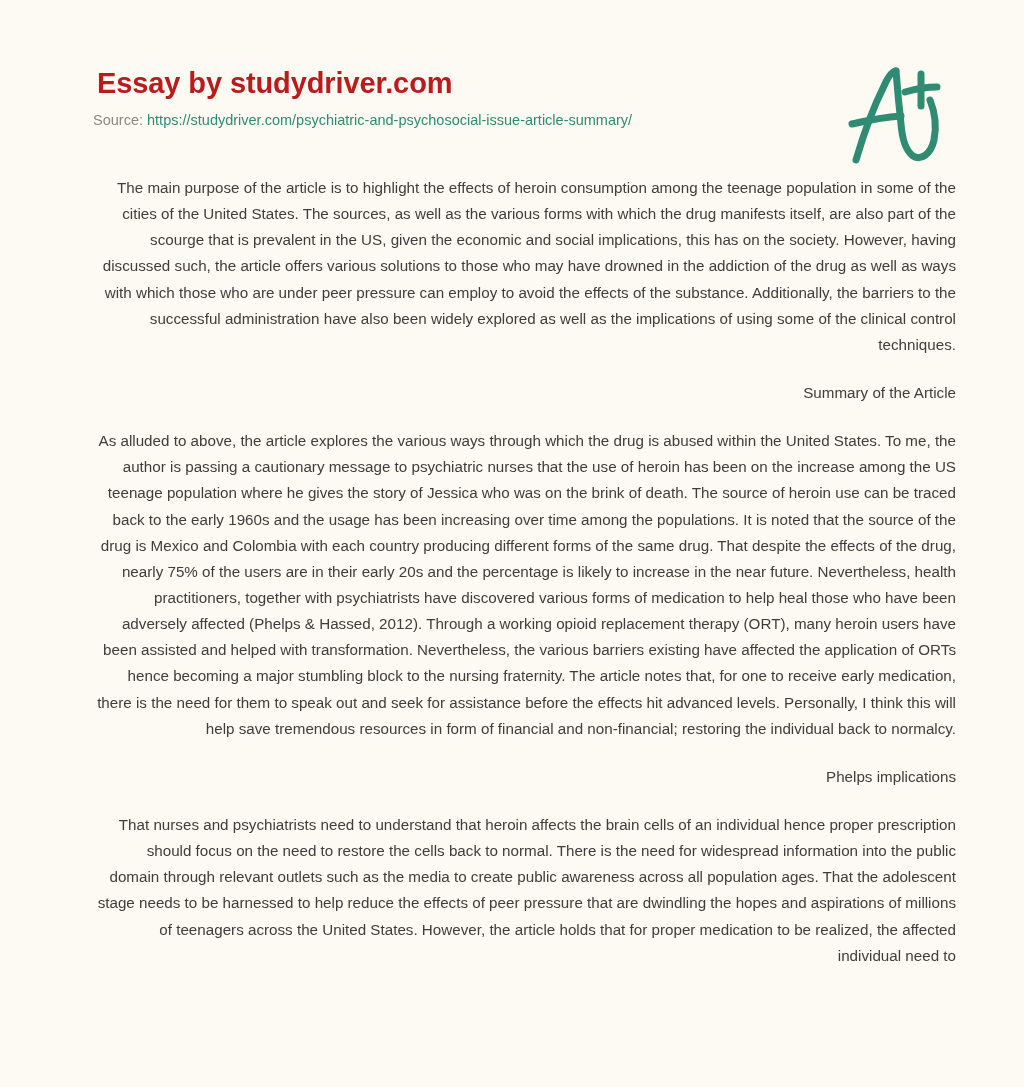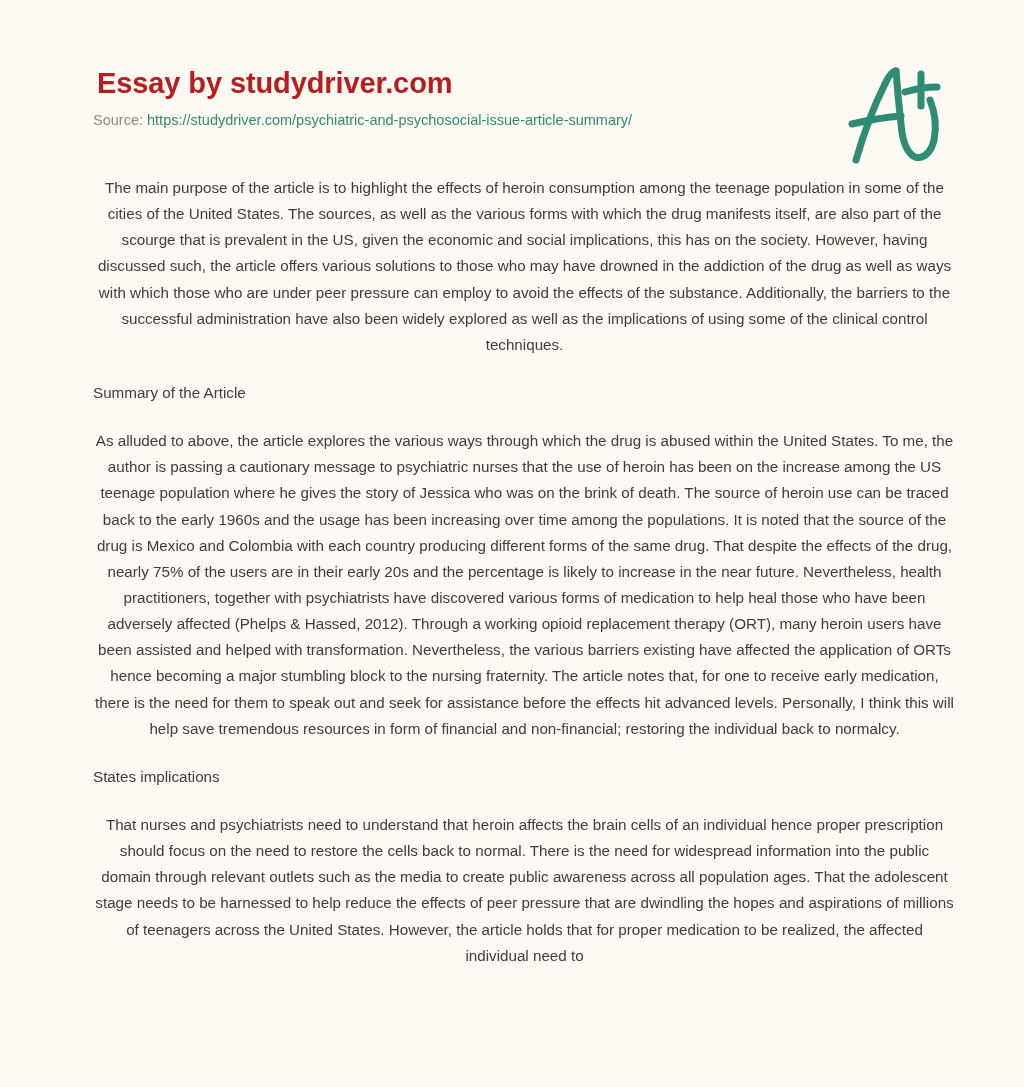--- a/index.html
+++ b/index.html
@@ -79,29 +79,30 @@
     line-height: 1.25;
     margin: 0 0 36px 0;
     padding-top: 76px;
   }
 
   .para {
     font-size: 15.2px;
     line-height: 1.72;
     color: #3f3d3b;
     margin: 0 0 22px 0;
-    text-align: center;
+    text-align: right;
   }
 
   .section-heading {
     font-size: 15.2px;
     line-height: 1.72;
     color: #3f3d3b;
     margin: 4px 0 22px 0;
     font-weight: normal;
+    text-align: right;
   }
 
   .para:last-child {
     margin-bottom: 0;
   }
 </style>
 </head>
 <body>
 
 <div class="page">
@@ -132,18 +133,18 @@
       </svg>
     </div>
   </div>
 
   <div class="doc">
 
     <div id="blocks">
         <div class="para">The main purpose of the article is to highlight the effects of heroin consumption among the teenage population in some of the cities of the United States. The sources, as well as the various forms with which the drug manifests itself, are also part of the scourge that is prevalent in the US, given the economic and social implications, this has on the society. However, having discussed such, the article offers various solutions to those who may have drowned in the addiction of the drug as well as ways with which those who are under peer pressure can employ to avoid the effects of the substance. Additionally, the barriers to the successful administration have also been widely explored as well as the implications of using some of the clinical control techniques.</div>
         <div class="section-heading">Summary of the Article</div>
         <div class="para">As alluded to above, the article explores the various ways through which the drug is abused within the United States. To me, the author is passing a cautionary message to psychiatric nurses that the use of heroin has been on the increase among the US teenage population where he gives the story of Jessica who was on the brink of death. The source of heroin use can be traced back to the early 1960s and the usage has been increasing over time among the populations. It is noted that the source of the drug is Mexico and Colombia with each country producing different forms of the same drug. That despite the effects of the drug, nearly 75% of the users are in their early 20s and the percentage is likely to increase in the near future. Nevertheless, health practitioners, together with psychiatrists have discovered various forms of medication to help heal those who have been adversely affected (Phelps &amp; Hassed, 2012). Through a working opioid replacement therapy (ORT), many heroin users have been assisted and helped with transformation. Nevertheless, the various barriers existing have affected the application of ORTs hence becoming a major stumbling block to the nursing fraternity. The article notes that, for one to receive early medication, there is the need for them to speak out and seek for assistance before the effects hit advanced levels. Personally, I think this will help save tremendous resources in form of financial and non-financial; restoring the individual back to normalcy.</div>
-        <div class="section-heading">States implications</div>
+        <div class="section-heading">Phelps implications</div>
         <div class="para">That nurses and psychiatrists need to understand that heroin affects the brain cells of an individual hence proper prescription should focus on the need to restore the cells back to normal. There is the need for widespread information into the public domain through relevant outlets such as the media to create public awareness across all population ages. That the adolescent stage needs to be harnessed to help reduce the effects of peer pressure that are dwindling the hopes and aspirations of millions of teenagers across the United States. However, the article holds that for proper medication to be realized, the affected individual need to</div>
       </div>
   </div>
 
 </div>
 
 </body></html>

